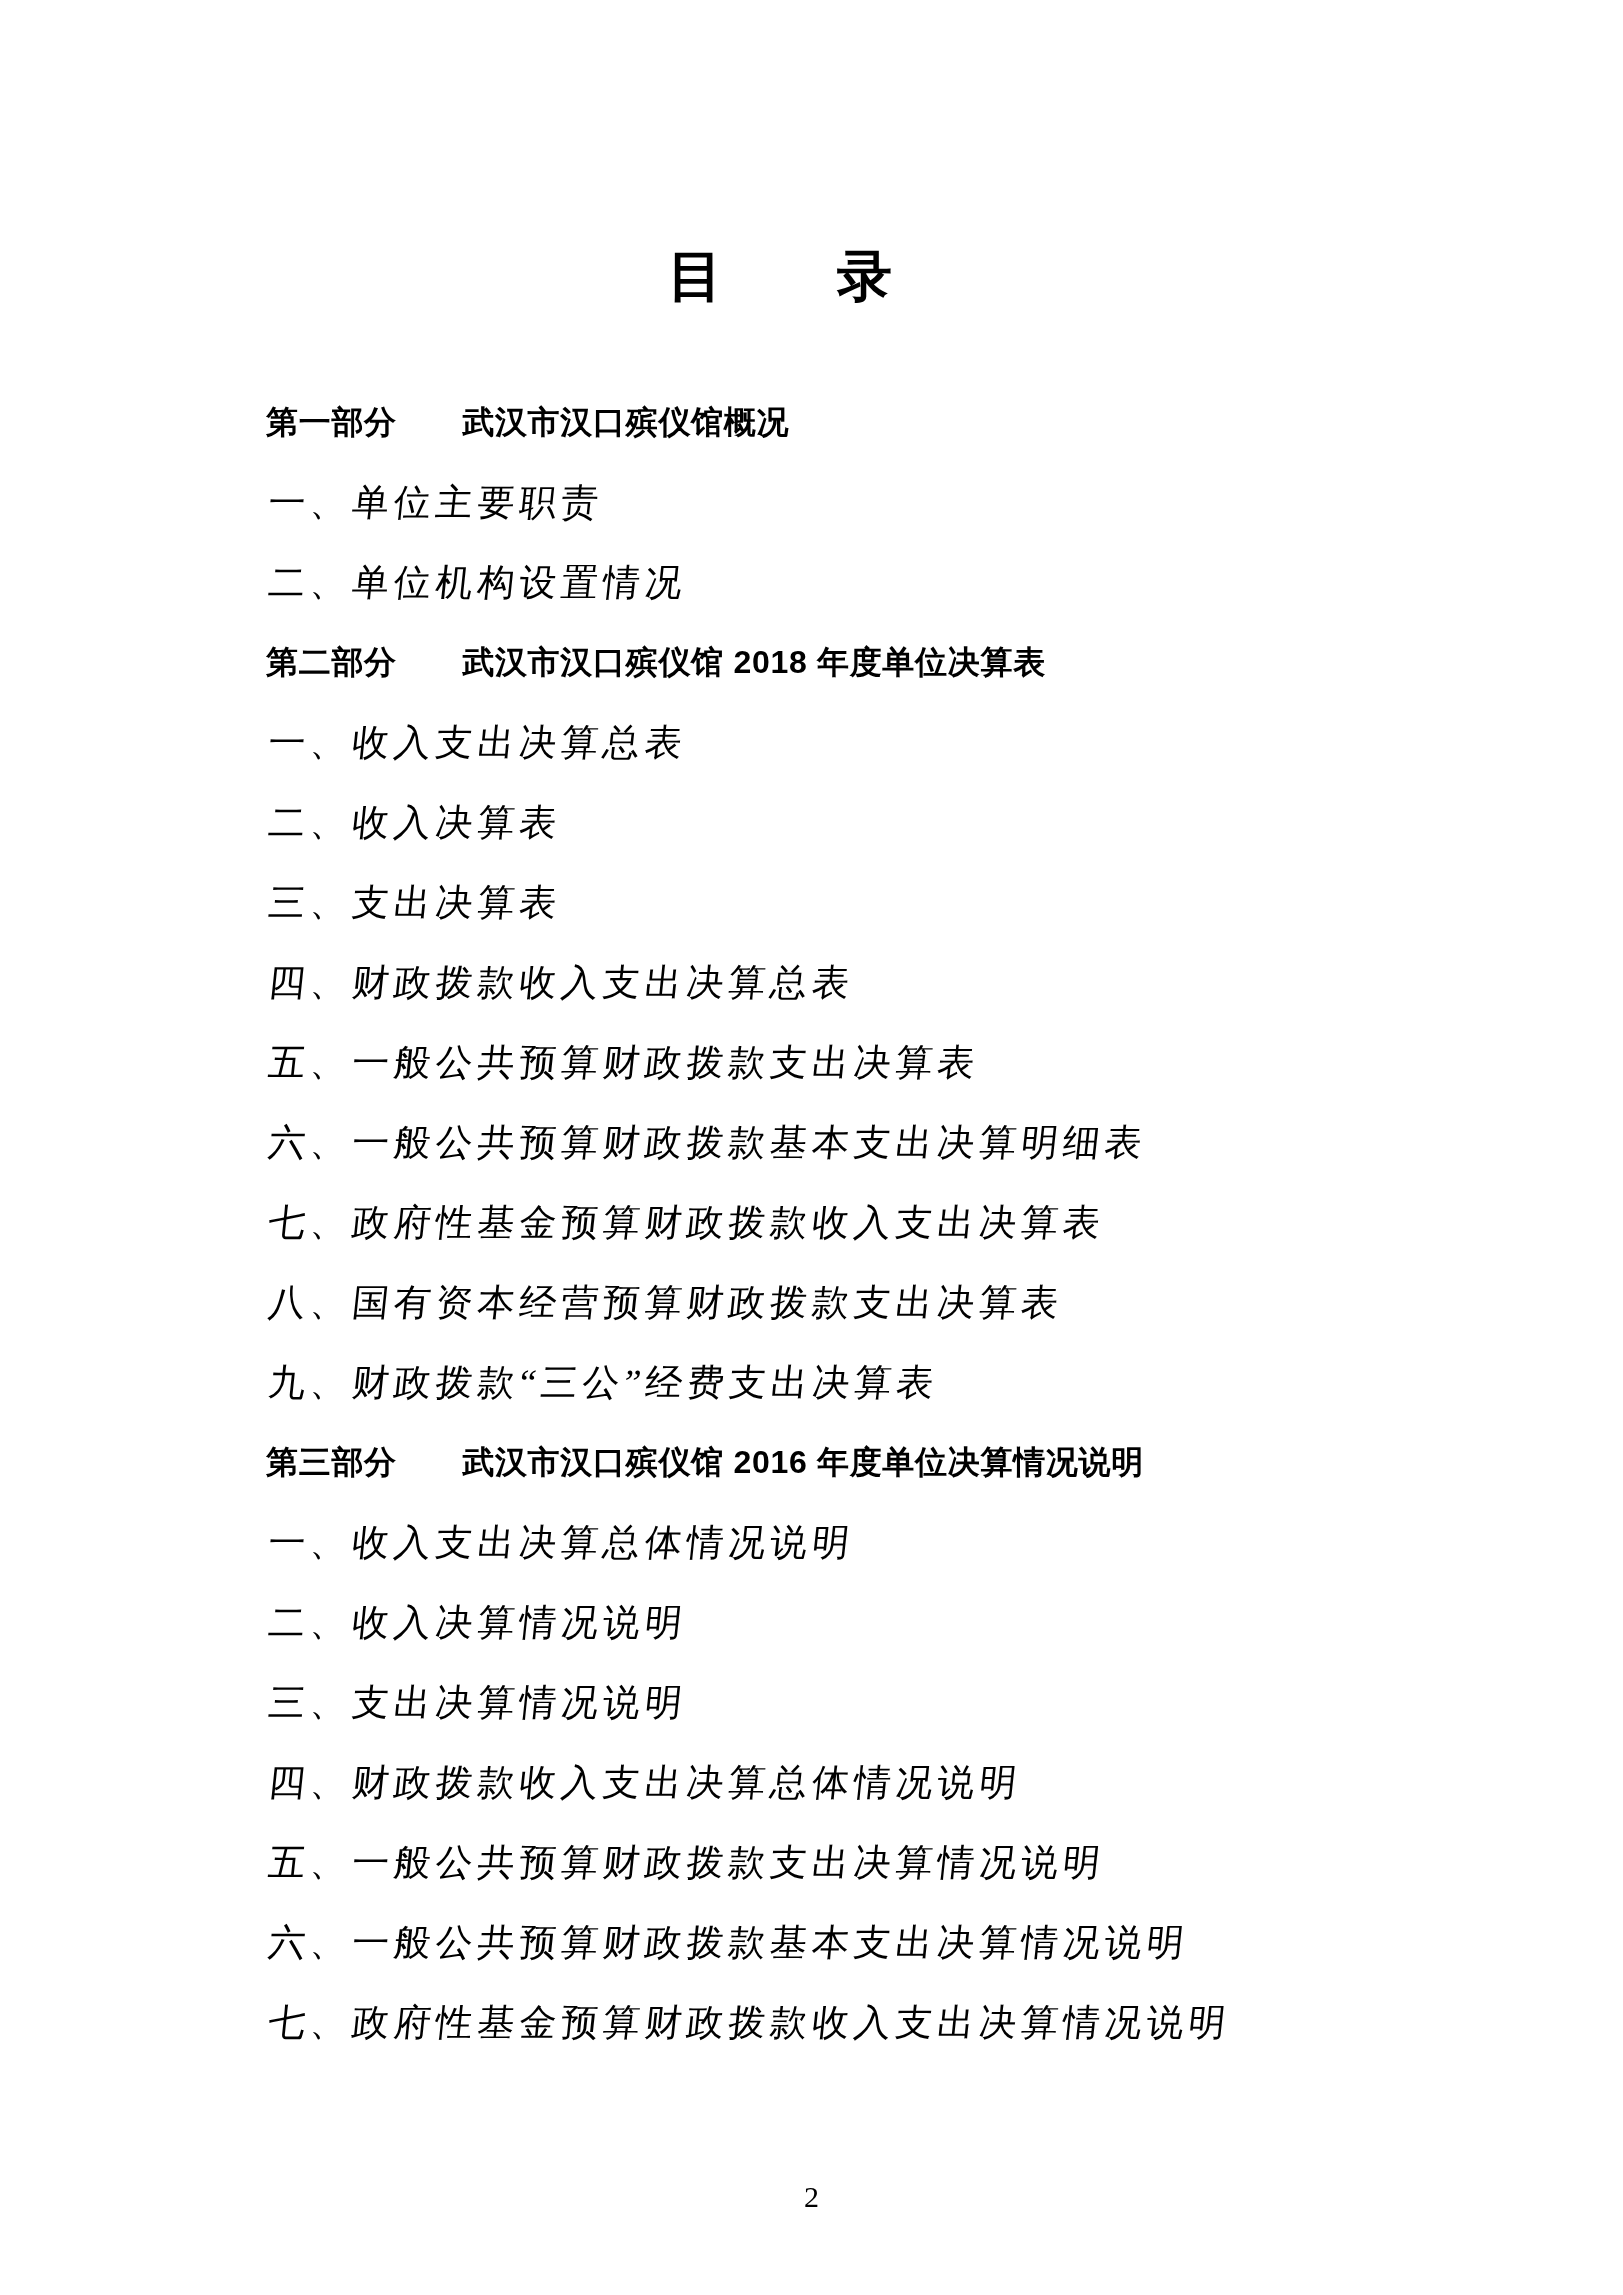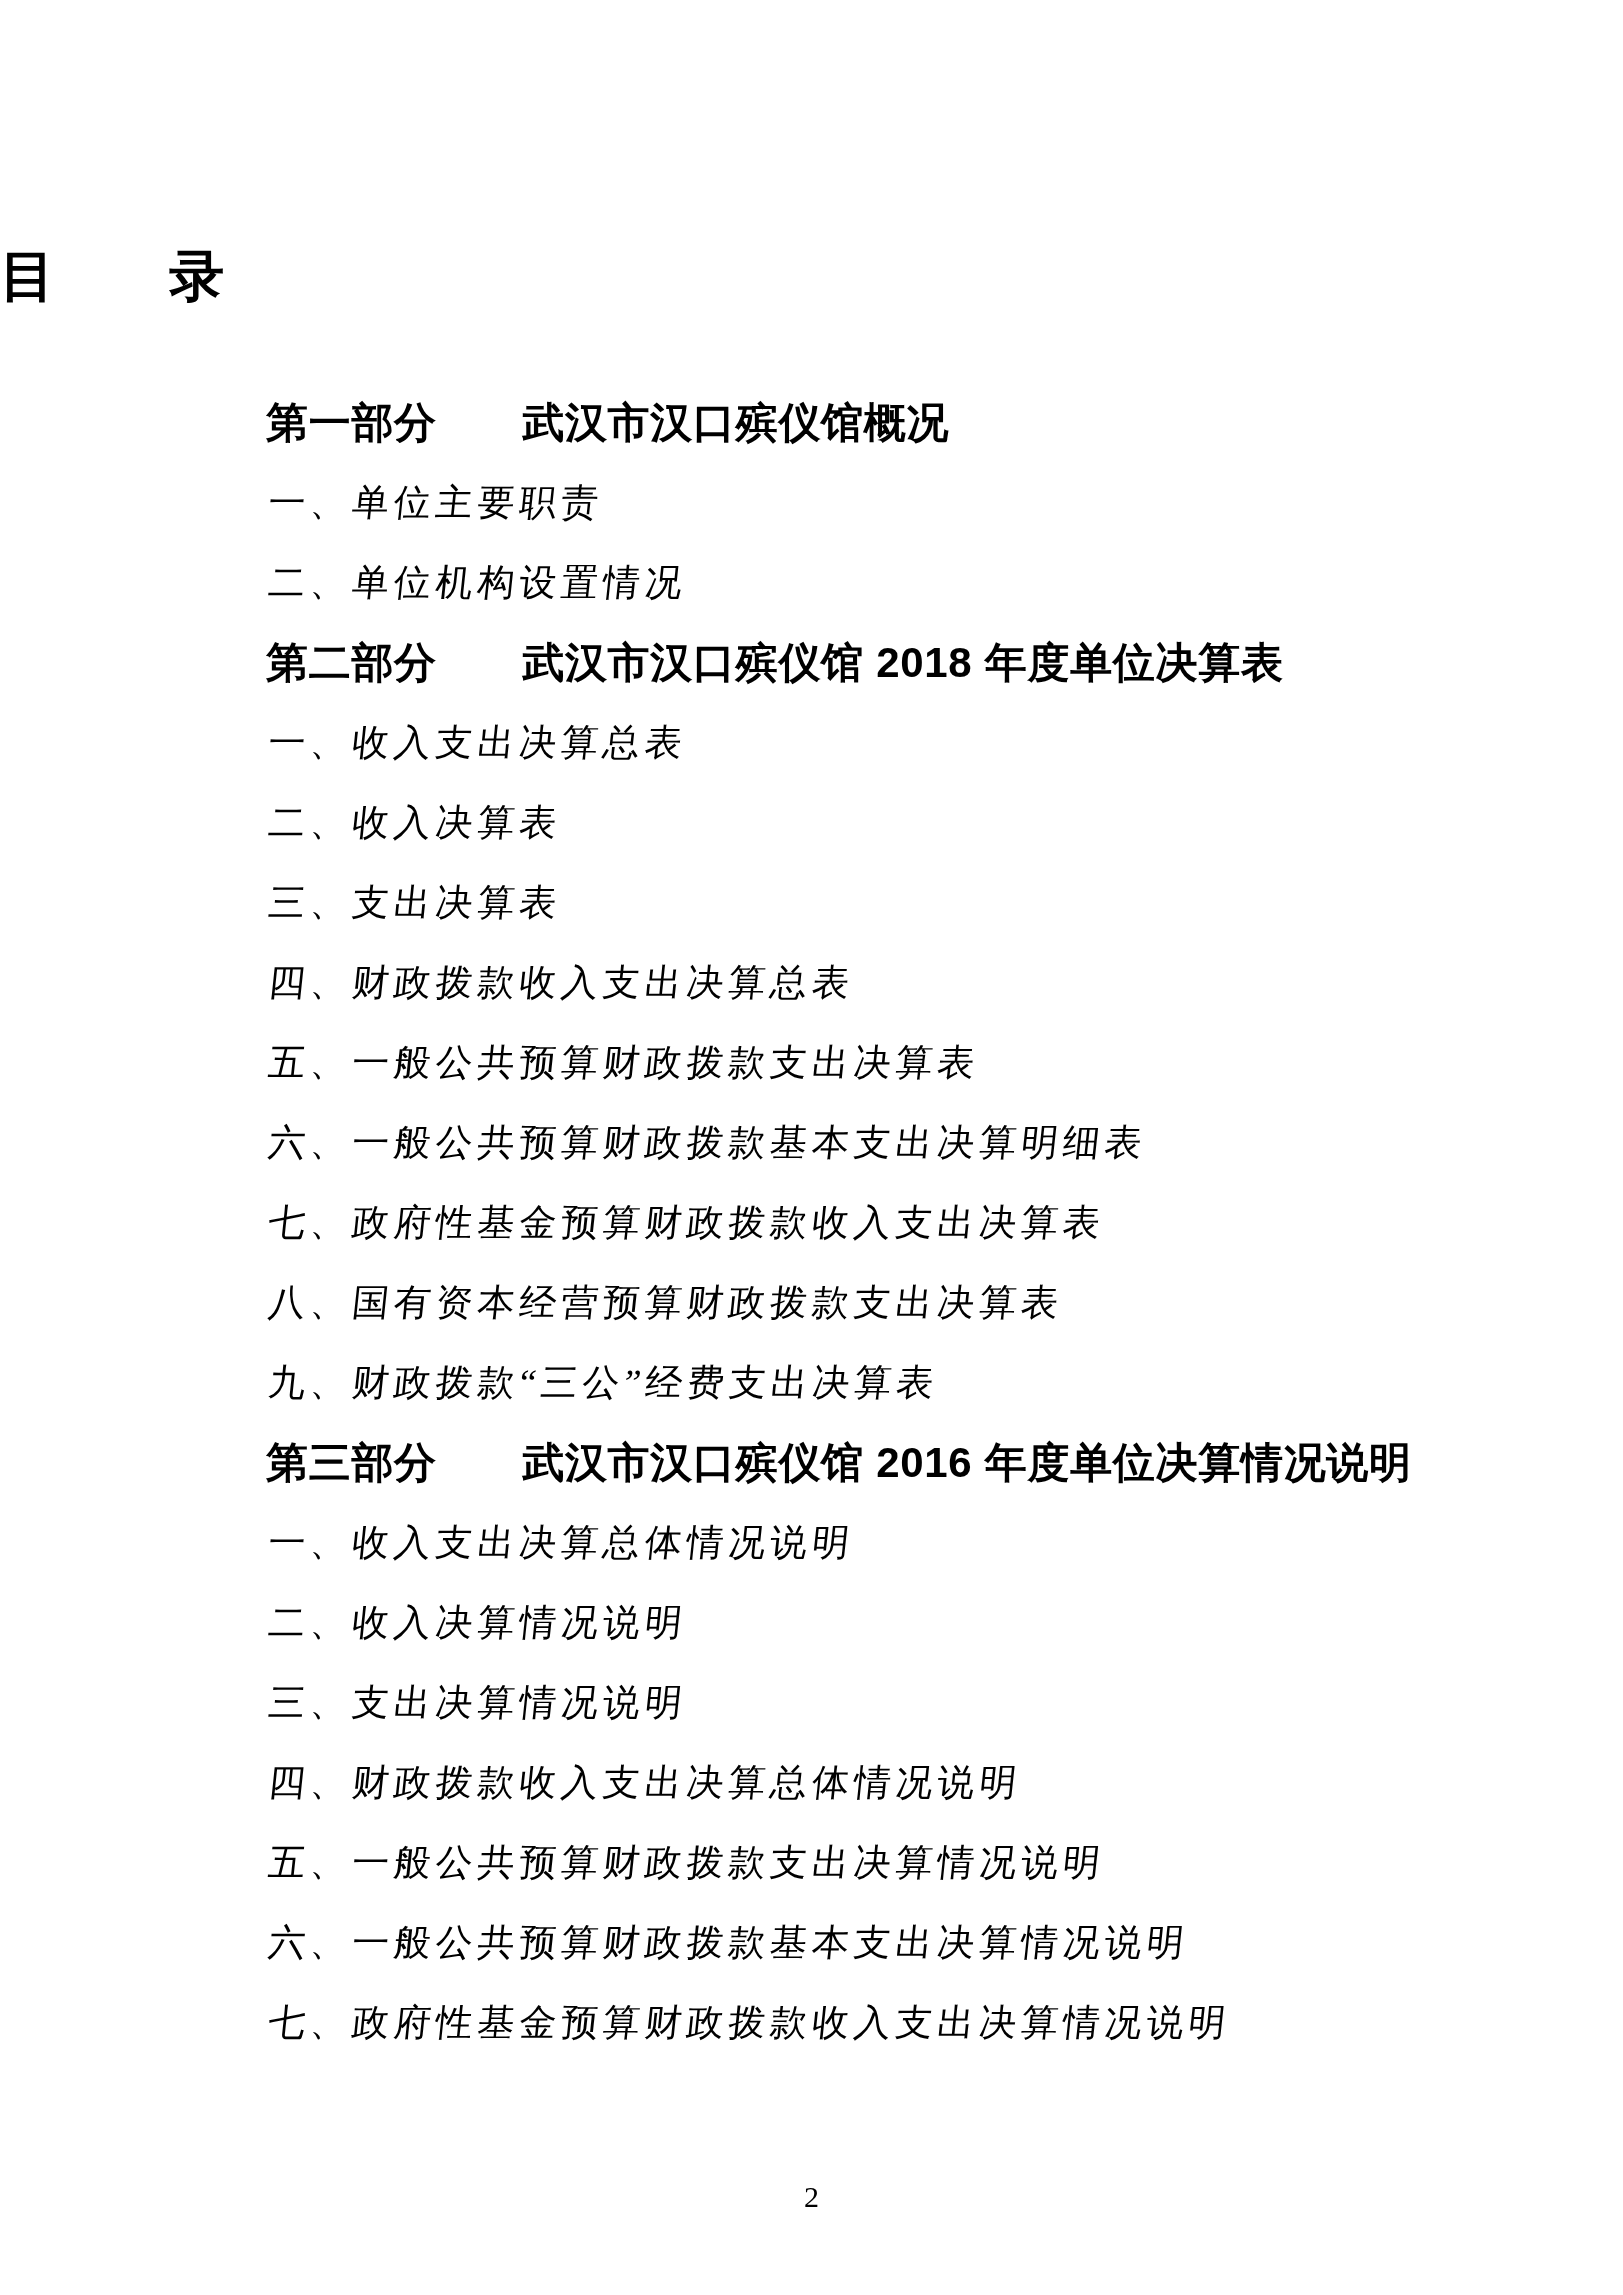--- a/index.html
+++ b/index.html
@@ -18,21 +18,21 @@
     position: absolute;
     inset: 0;
     background: #ffffff;
     overflow: hidden;
   }
   .doc-title {
     position: absolute;
     top: 232px;
     left: 0;
     width: 1561px; 
-    text-align: left;
+    text-align: center;
     font-size: 55px;
     font-weight: bold;
     line-height: 89px;
     letter-spacing: 1.4px;
     font-family: Liberation Serif, serif;
     white-space: pre;
   }
   .toc {
     position: absolute;
     top: 383px;
@@ -40,21 +40,21 @@
     right: 136px;
   }
   .row {
     height: 80px;
     display: flex;
     align-items: center;
     white-space: pre;
     overflow: visible;
   }
   .row.heading {
-    font-size: 42px;
+    font-size: 32px;
     font-weight: bold;
     font-family: "Liberation Sans", sans-serif;
     letter-spacing: 0.7px;
   }
   .row.item {
     font-size: 37px;
     font-weight: normal;
     font-family: "Liberation Serif", serif;
   }
   .row.item .kai {

